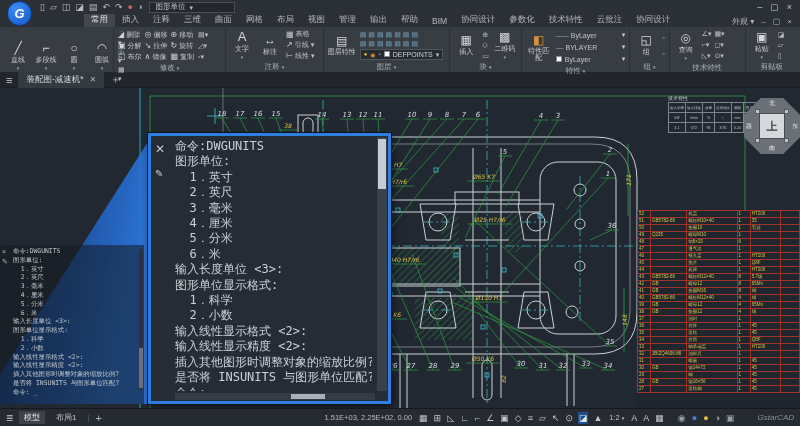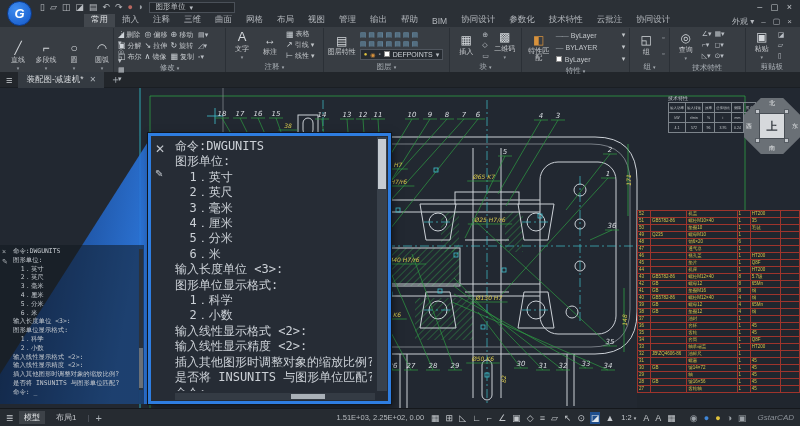--- a/index.html
+++ b/index.html
@@ -109,21 +109,21 @@
   .statusbar{height:18px;background:#262b31;display:flex;align-items:center;padding:0 6px;gap:6px;font-size:8px;border-top:1px solid #15181c;}
   .statusbar .hamb{font-size:12px;}
   .chip{padding:1px 5px;color:#c6c9cd;}
   .chip.active{background:#3d4248;color:#e6e8ea;}
   .sdiv{color:#5a6068;}
   .coords{margin-left:auto;font-size:7.5px;color:#b8bcc0;white-space:nowrap;}
   .sicons{display:flex;align-items:center;gap:4px;}
   .sic{font-size:9px;color:#c3c7cb;line-height:12px;padding:0 1px;}
   .sic.on{background:#1f4e8c;color:#dfe5ea;}
   .scalechip{display:flex;align-items:center;gap:2px;font-size:7.5px;color:#c3c7cb;}
-  .brand{font-size:8px;color:#8a9097;margin-left:4px;font-style:italic;}
+  .brand{font-size:8px;color:#8a9097;margin-left:16px;font-style:italic;}
 </style>
 </head>
 <body>
 
 <div class="app">
 
   <div class="titlebar">
     <div class="logo">G</div>
     <div class="qat">
         <span class="qi">▯</span>

